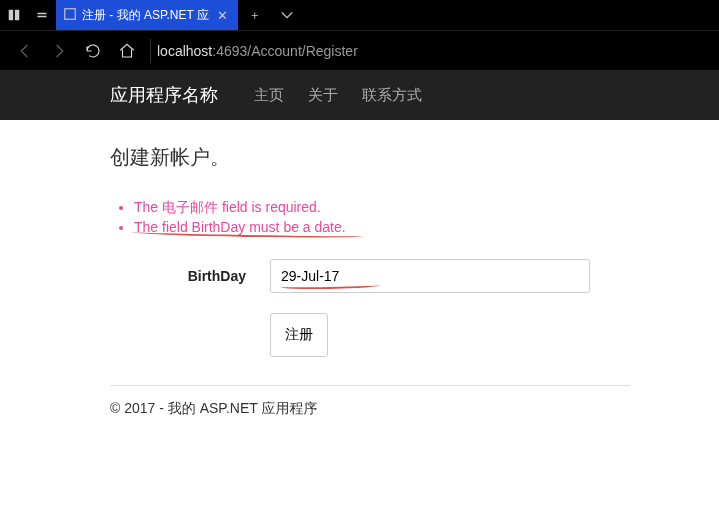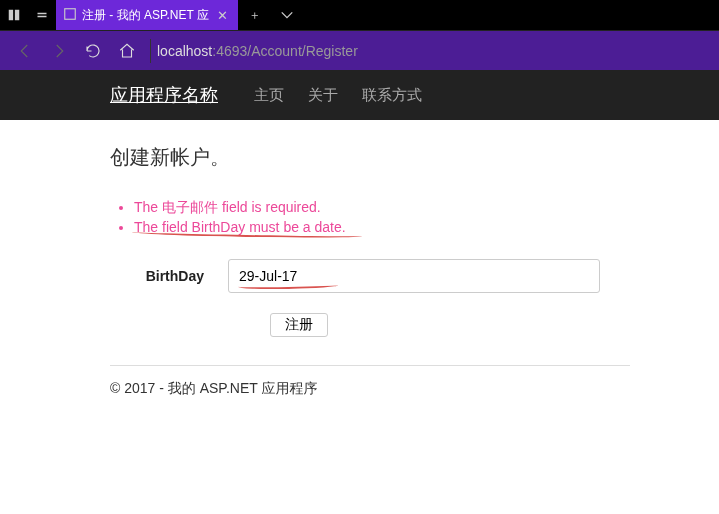--- a/index.html
+++ b/index.html
@@ -19,34 +19,34 @@
       color: #fff;
       font-size: 12px;
     }
     .titlebar .sq {
       width: 28px; height: 30px;
       display:flex; align-items:center; justify-content:center;
       color:#ccc;
     }
     .tab {
       display: flex; align-items: center;
-      background: #6d28d9;
+      background: #1d4ed8;
       height: 30px;
       padding: 0 8px 0 8px;
       gap: 6px;
       border-right: 1px solid #000;
     }
     .tab .page-icon svg { fill:#ccc; }
     .tab .title { color:#fff; font-size:12px; max-width: 140px; overflow:hidden; white-space:nowrap; text-overflow:ellipsis; }
     .tab .close { color:#ccc; padding: 0 2px; font-size:13px; }
     .newtab, .more {
       width: 32px; height:30px; display:flex;align-items:center;justify-content:center;color:#ccc;
     }
     .addrbar {
-      background: #4c1d95;
+      background: #000000;
       height: 40px;
       display:flex;
       align-items:center;
       gap: 0;
       padding: 0 8px;
       border-top: 1px solid #222;
     }
     .navbtn {
       width: 34px; height:34px; display:flex;align-items:center;justify-content:center;
       color:#888;
@@ -57,49 +57,49 @@
     .url .host { color:#ddd; }
     
     .sitenav {
       background: #222;
       height: 50px;
       display:flex;
       align-items:center;
       padding-left: 110px;
       gap: 24px;
     }
-    .brand { color:#fff; font-size:18px; margin-right: 12px; text-decoration: underline;}
+    .brand { color:#fff; font-size:18px; margin-right: 12px;}
     .navlink { color:#aaa; font-size:15px; }
     
     .content { padding: 24px 0 0 110px; width: 600px; }
     h1 { font-size: 34px; font-weight: 300; margin-bottom: 8px; color:#222; }
     .subtitle { font-size: 20px; color:#333; margin-bottom: 28px; }
     .errlist { margin: 0 0 24px 24px; color:#ec4899; font-size:14px; }
     .errlist li { margin-bottom: 2px; list-style: disc; }
     .errlist li.underlined { position:relative; }
     .errlist li.underlined::after {
       content:""; position:absolute; left:-2px; bottom:-2px; width: 230px; height:4px;
       border-bottom: 2px solid #d9534f; border-radius: 50%;
       transform: skewY(1deg);
     }
     .formrow { display:flex; align-items:center; margin-bottom: 20px; }
     .formrow label { width: 160px; text-align:right; padding-right: 24px; font-weight:bold; font-size:14px; color:#222;}
     .formrow input {
-      width: 372px; height: 34px; padding: 4px 10px; font-size:14px;
+      width: 320px; height: 34px; padding: 4px 10px; font-size:14px;
       border:1px solid #ccc; border-radius:3px;
     }
     .formrow .wrap { position:relative; }
     .redline {
       position:absolute; left:10px; bottom:4px; width:100px; height:6px;
       border-bottom: 2px solid #d9534f; border-radius: 60%;
       transform: rotate(-1deg);
     }
     .submitrow { padding-left: 160px; }
     .submitbtn {
-      border:1px solid #ccc; background:#fff; padding: 2px 14px; font-size:14px; border-radius:3px;
+      border:1px solid #ccc; background:#fff; padding: 12px 14px; font-size:14px; border-radius:3px;
       cursor:pointer;
     }
     hr { margin-top: 28px; border:none; border-top:1px solid #ddd; width: 520px; }
     .footer { margin-top: 14px; font-size:14px; color:#333; }
   </style>
 </head>
 <body>
 
 <div class="titlebar">
   <div class="sq">

